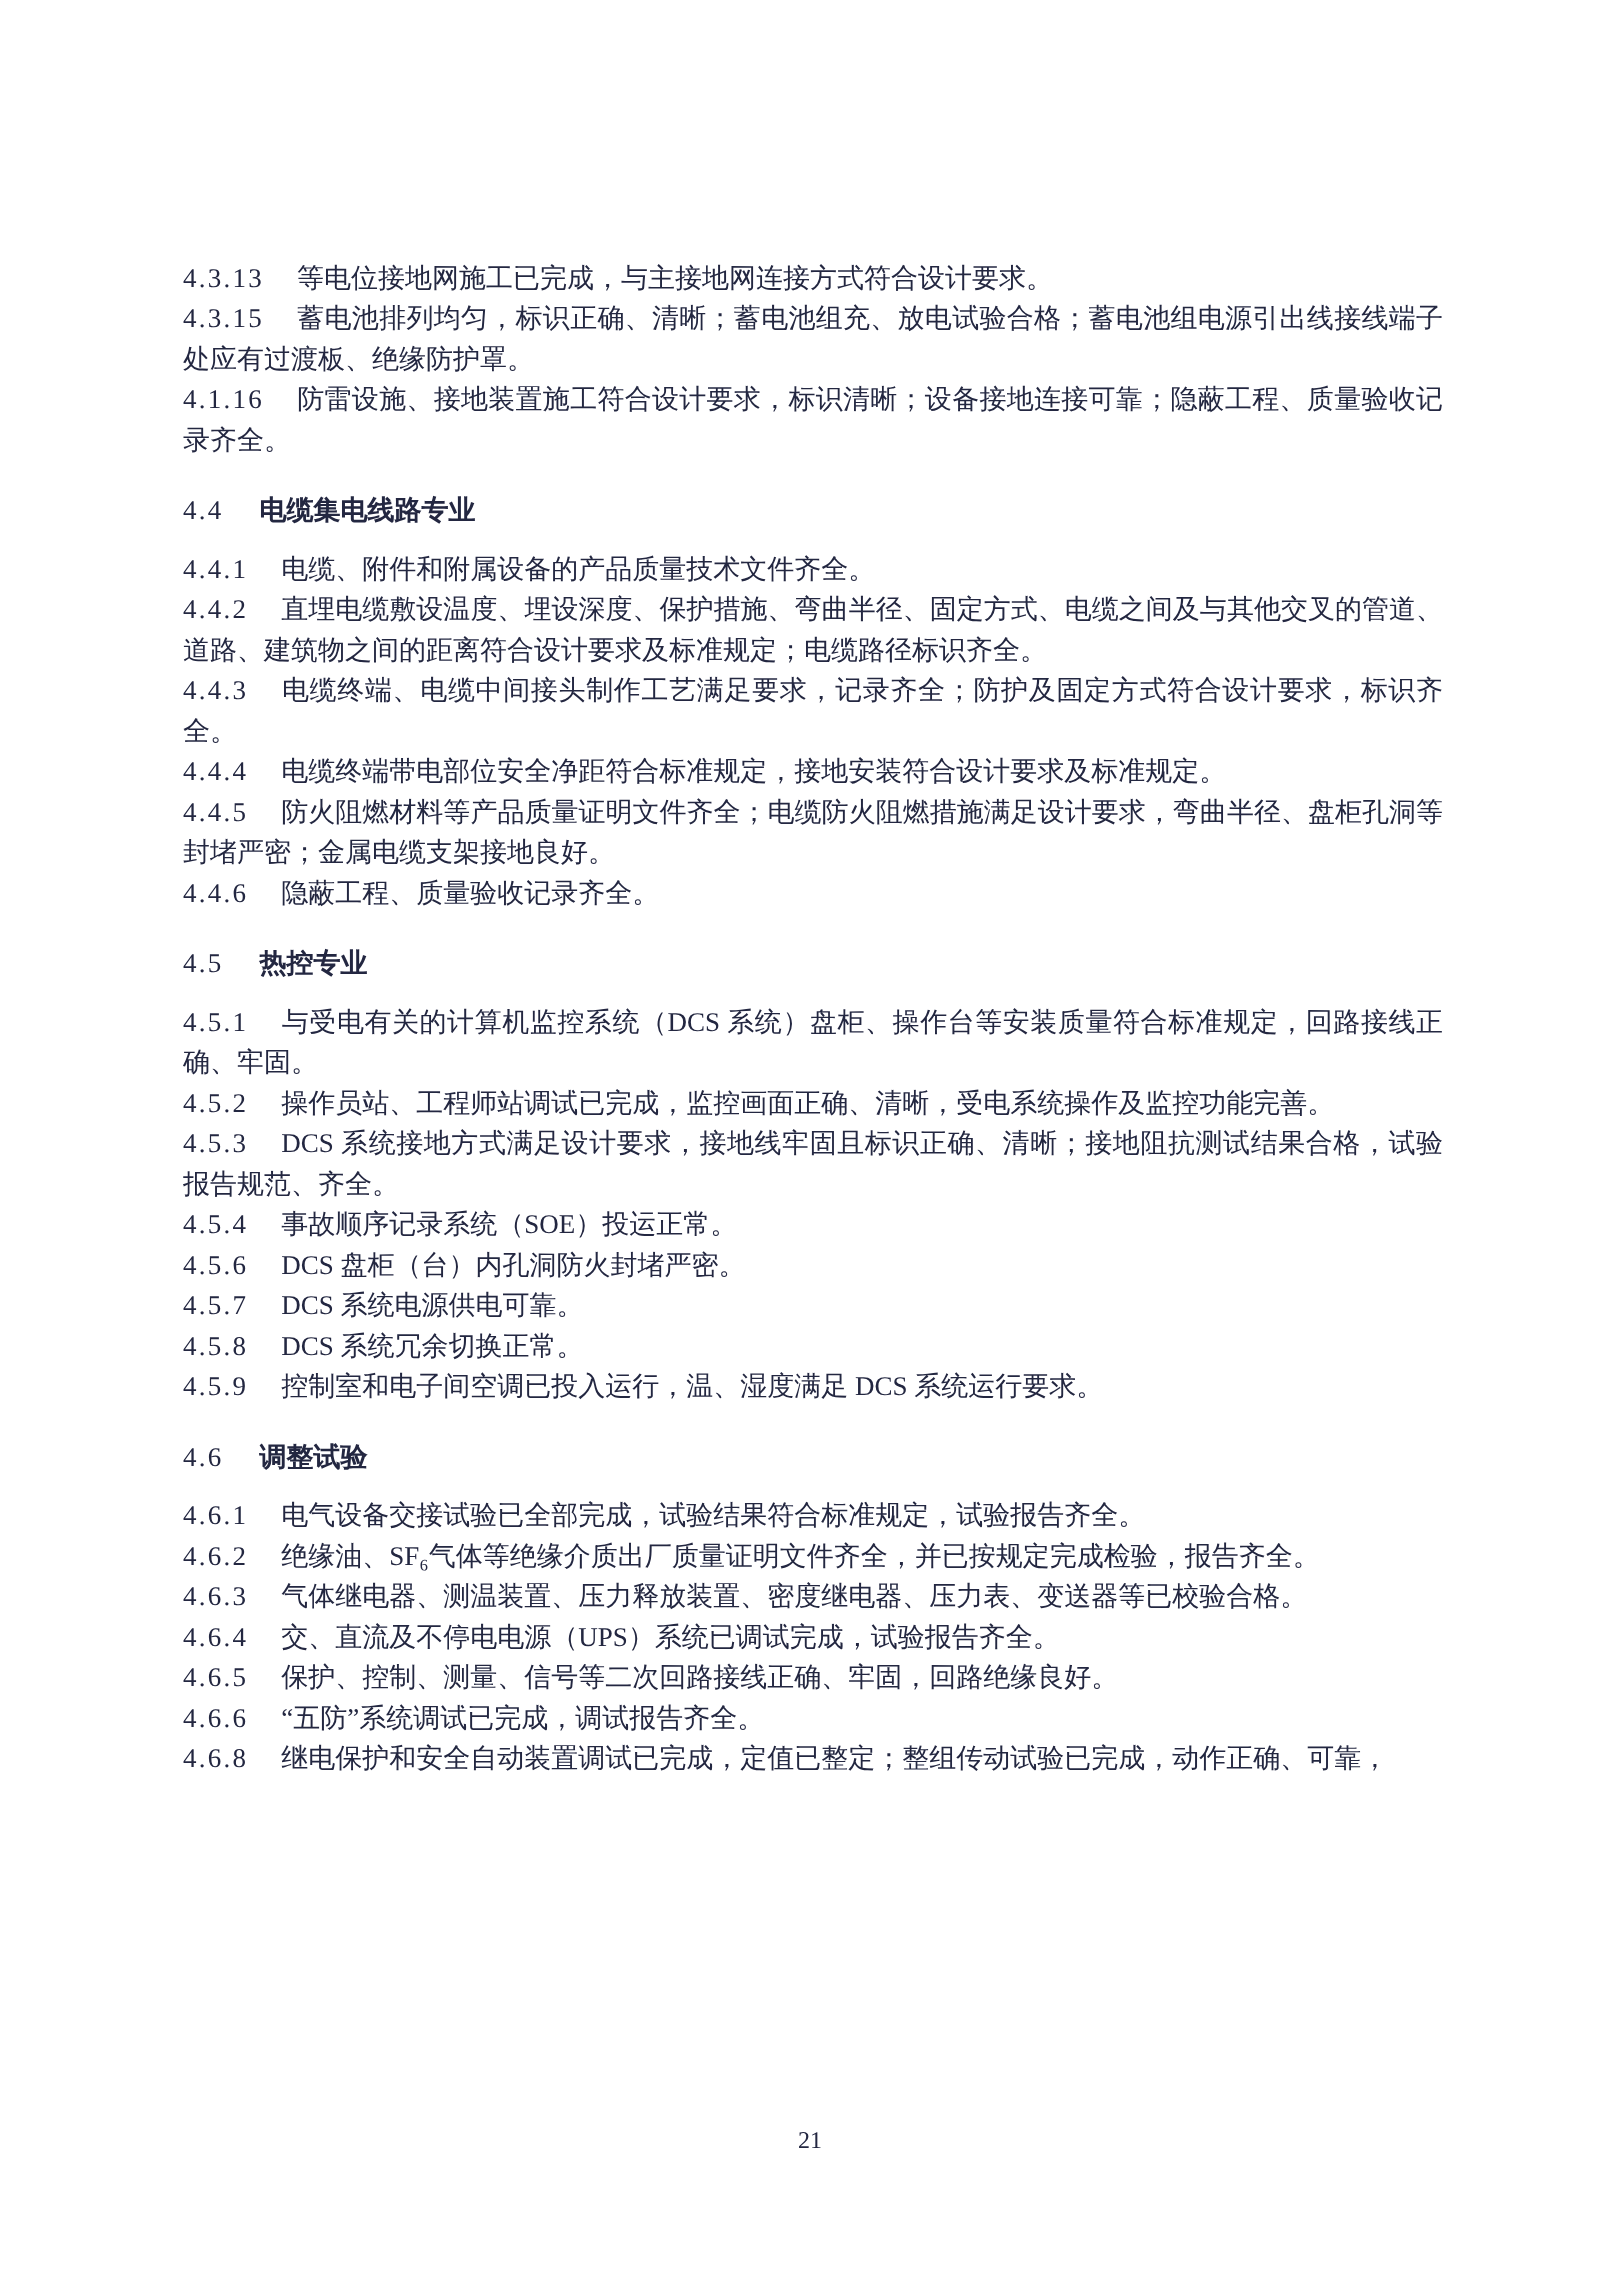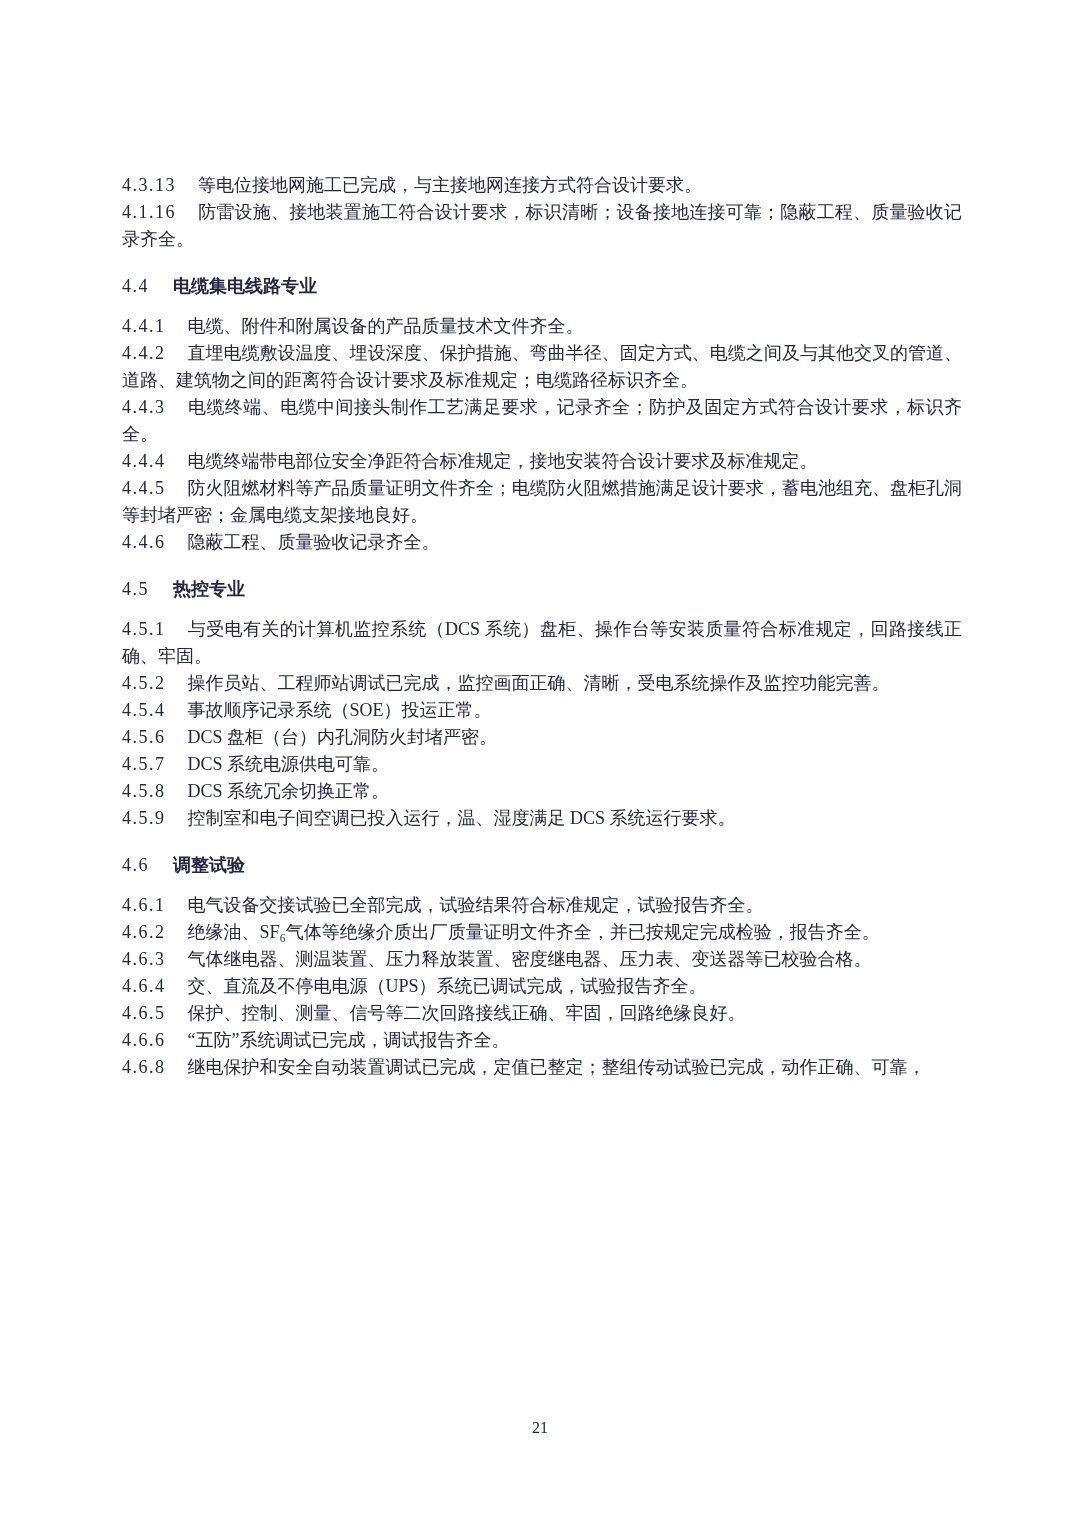--- a/index.html
+++ b/index.html
@@ -39,58 +39,60 @@
     font-size: 18px;
     line-height: 27px;
   }
   .hnum {
     font-weight: 400;
     letter-spacing: 1.5px;
     margin-right: 24px;
   }
   .htitle {
     font-weight: 700;
-    font-family: Liberation Mono, monospace;
+    font-family: Liberation Serif, serif;
   }
   .page-footer {
     position: absolute;
     left: 0;
     right: 0;
     bottom: 90px;
     text-align: center;
     font-size: 16px;
     color: #232741;
     margin-top: 27px;
   }
 </style>
 </head>
 <body>
 
 <div class="page">
   <div class="doc-body">
 
     <section>
       <p class="clause"><span class="cnum">4.3.13</span><span class="ctext">等电位接地网施工已完成，与主接地网连接方式符合设计要求。</span></p>
+      <p class="clause"><span class="cnum">4.3.15</span><span class="ctext">蓄电池排列均匀，标识正确、清晰；蓄电池组充、放电试验合格；蓄电池组电源引出线接线端子处应有过渡板、绝缘防护罩。</span></p>
       <p class="clause"><span class="cnum">4.1.16</span><span class="ctext">防雷设施、接地装置施工符合设计要求，标识清晰；设备接地连接可靠；隐蔽工程、质量验收记录齐全。</span></p>
     </section>
 
     <section>
       <h2 class="heading"><span class="hnum">4.4</span><span class="htitle">电缆集电线路专业</span></h2>
       <p class="clause"><span class="cnum">4.4.1</span><span class="ctext">电缆、附件和附属设备的产品质量技术文件齐全。</span></p>
       <p class="clause"><span class="cnum">4.4.2</span><span class="ctext">直埋电缆敷设温度、埋设深度、保护措施、弯曲半径、固定方式、电缆之间及与其他交叉的管道、道路、建筑物之间的距离符合设计要求及标准规定；电缆路径标识齐全。</span></p>
       <p class="clause"><span class="cnum">4.4.3</span><span class="ctext">电缆终端、电缆中间接头制作工艺满足要求，记录齐全；防护及固定方式符合设计要求，标识齐全。</span></p>
       <p class="clause"><span class="cnum">4.4.4</span><span class="ctext">电缆终端带电部位安全净距符合标准规定，接地安装符合设计要求及标准规定。</span></p>
-      <p class="clause"><span class="cnum">4.4.5</span><span class="ctext">防火阻燃材料等产品质量证明文件齐全；电缆防火阻燃措施满足设计要求，蓄电池组充、盘柜孔洞等封堵严密；金属电缆支架接地良好。</span></p>
+      <p class="clause"><span class="cnum">4.4.5</span><span class="ctext">防火阻燃材料等产品质量证明文件齐全；电缆防火阻燃措施满足设计要求，弯曲半径、盘柜孔洞等封堵严密；金属电缆支架接地良好。</span></p>
       <p class="clause"><span class="cnum">4.4.6</span><span class="ctext">隐蔽工程、质量验收记录齐全。</span></p>
     </section>
 
     <section>
       <h2 class="heading"><span class="hnum">4.5</span><span class="htitle">热控专业</span></h2>
       <p class="clause"><span class="cnum">4.5.1</span><span class="ctext">与受电有关的计算机监控系统（DCS 系统）盘柜、操作台等安装质量符合标准规定，回路接线正确、牢固。</span></p>
       <p class="clause"><span class="cnum">4.5.2</span><span class="ctext">操作员站、工程师站调试已完成，监控画面正确、清晰，受电系统操作及监控功能完善。</span></p>
+      <p class="clause"><span class="cnum">4.5.3</span><span class="ctext">DCS 系统接地方式满足设计要求，接地线牢固且标识正确、清晰；接地阻抗测试结果合格，试验报告规范、齐全。</span></p>
       <p class="clause"><span class="cnum">4.5.4</span><span class="ctext">事故顺序记录系统（SOE）投运正常。</span></p>
       <p class="clause"><span class="cnum">4.5.6</span><span class="ctext">DCS 盘柜（台）内孔洞防火封堵严密。</span></p>
       <p class="clause"><span class="cnum">4.5.7</span><span class="ctext">DCS 系统电源供电可靠。</span></p>
       <p class="clause"><span class="cnum">4.5.8</span><span class="ctext">DCS 系统冗余切换正常。</span></p>
       <p class="clause"><span class="cnum">4.5.9</span><span class="ctext">控制室和电子间空调已投入运行，温、湿度满足 DCS 系统运行要求。</span></p>
     </section>
 
     <section>
       <h2 class="heading"><span class="hnum">4.6</span><span class="htitle">调整试验</span></h2>
       <p class="clause"><span class="cnum">4.6.1</span><span class="ctext">电气设备交接试验已全部完成，试验结果符合标准规定，试验报告齐全。</span></p>

